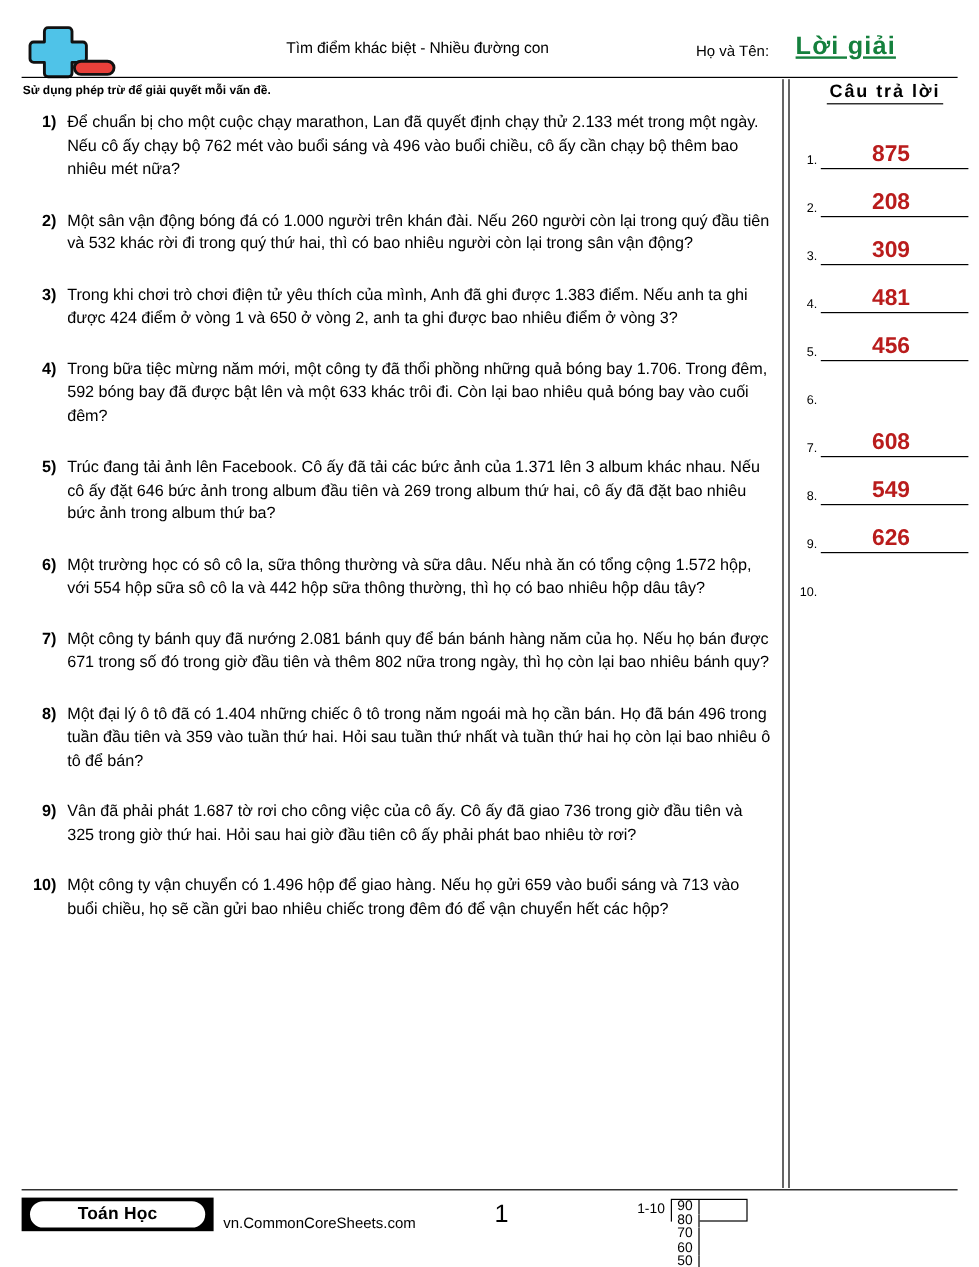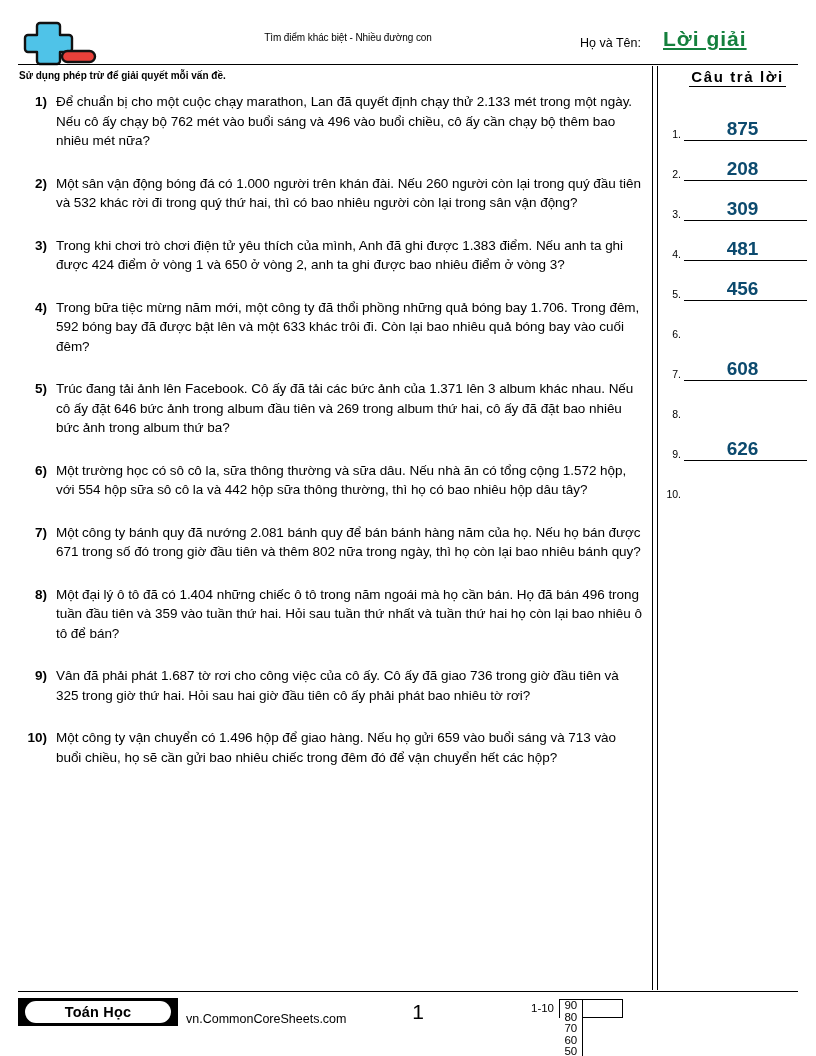--- a/index.html
+++ b/index.html
@@ -39,21 +39,21 @@
     height: 46px;
   }
   .logo svg { display: block; }
 
   .worksheet-title {
     position: absolute;
     left: 120px;
     top: 14px;
     width: 420px;
     text-align: center;
-    font-size: 10px;
+    font-size: 13px;
     letter-spacing: -0.1px;
     white-space: nowrap;
   }
   .name-label {
     position: absolute;
     left: 562px;
     top: 18px;
     font-size: 12.5px;
     white-space: nowrap;
   }
@@ -176,21 +176,21 @@
     position: relative;
   }
   .ans-val {
     position: absolute;
     left: 0;
     right: 6px;
     bottom: 1px;
     text-align: center;
     font-size: 19px;
     font-weight: bold;
-    color: #0c4a6e;
+    color: #b91c1c;
     line-height: 21px;
   }
 
   
   .footer-rule {
     position: absolute;
     left: 18px;
     top: 991px;
     width: 780px;
     height: 0;
@@ -382,20 +382,23 @@
           <div class="ans-idx">6.</div>
         </div>
         <div class="ans-row">
           <div class="ans-idx">7.</div>
           <div class="ans-line">
             <div class="ans-val">608</div>
           </div>
         </div>
         <div class="ans-row">
           <div class="ans-idx">8.</div>
+          <div class="ans-line">
+            <div class="ans-val">549</div>
+          </div>
         </div>
         <div class="ans-row">
           <div class="ans-idx">9.</div>
           <div class="ans-line">
             <div class="ans-val">626</div>
           </div>
         </div>
         <div class="ans-row">
           <div class="ans-idx">10.</div>
         </div>

